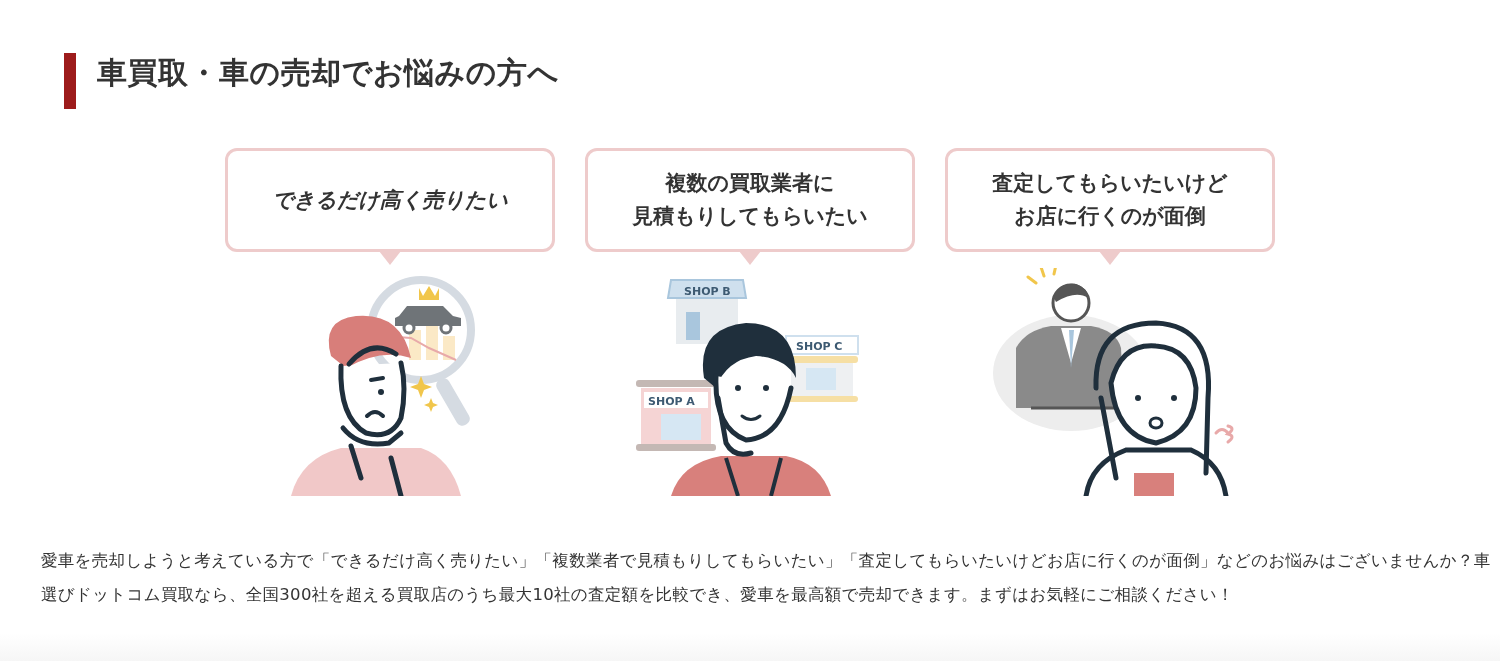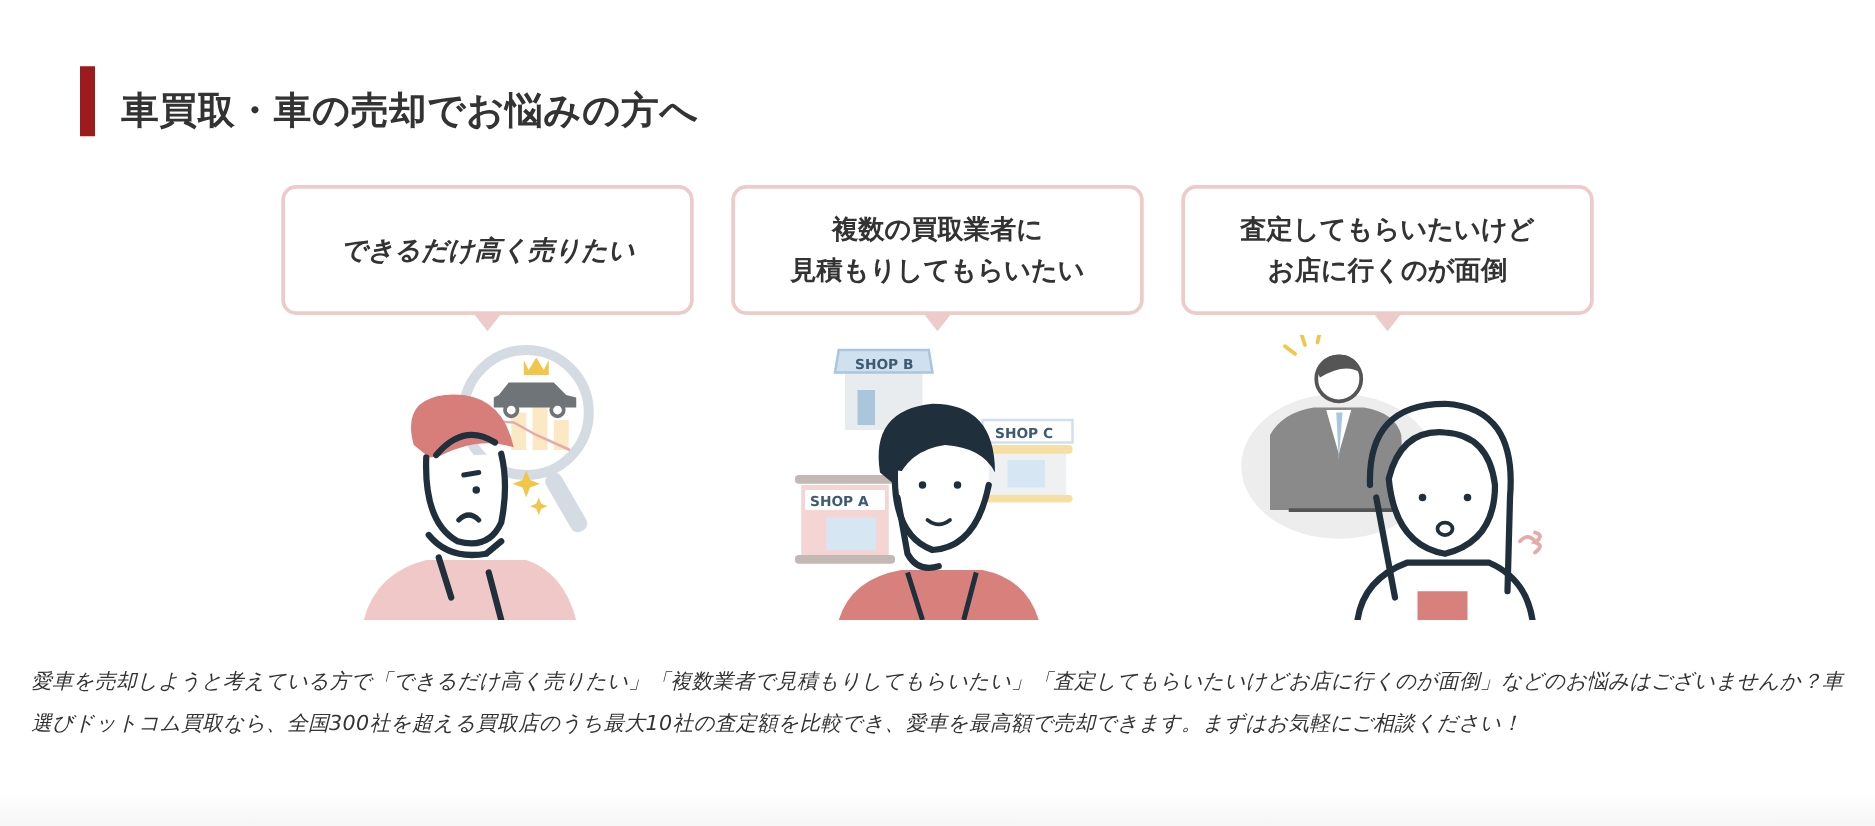--- a/index.html
+++ b/index.html
@@ -6,21 +6,21 @@
   body {
     width: 1500px; height: 661px; overflow: hidden;
     background: #ffffff;
     font-family: "DejaVu Sans", "Liberation Sans", sans-serif;
     color: #333333;
     position: relative;
   }
   .section { position: absolute; left: 0; top: 0; width: 1500px; height: 661px; }
   .heading {
     position: absolute; left: 25px; top: 53px; height: 56px;
-    display: flex; align-items: flex-end; padding-left: 39px;
+    display: flex; align-items: flex-start; padding-left: 39px;
   }
   .heading-bar { width: 12px; height: 56px; background: #9d1b1b; }
   .heading-text {
     margin-left: 21px; font-size: 30px; font-weight: bold; color: #333333;
     letter-spacing: 0.5px; white-space: nowrap;
   }
   .card { position: absolute; top: 148px; width: 332px; }
   .bubble {
     position: relative; box-sizing: border-box;
     width: 330px; height: 104px;
@@ -151,16 +151,16 @@
       <path d="M78 110 Q70 60 120 55 Q170 55 170 110 Q160 90 130 88 Q100 92 90 120 Z" fill="#1f2f3c"></path>
 
       <path d="M90 108 Q88 160 120 172 Q155 170 165 120" fill="#fff" stroke="#1f2f3c" stroke-width="5" stroke-linecap="round"></path>
       <circle cx="112" cy="120" r="3" fill="#1f2f3c"></circle>
       <circle cx="140" cy="120" r="3" fill="#1f2f3c"></circle>
       <path d="M116 148 Q125 155 134 148" fill="none" stroke="#1f2f3c" stroke-width="3" stroke-linecap="round"></path>
       <path d="M92 130 L100 175 Q108 190 125 185" fill="none" stroke="#1f2f3c" stroke-width="5" stroke-linecap="round"></path>
     </svg>
   </div>
 
-  <p class="desc" style="margin:0;font-style:italic;">愛車を売却しようと考えている方で「できるだけ高く売りたい」「複数業者で見積もりしてもらいたい」「査定してもらいたいけどお店に行くのが面倒」などのお悩みはございませんか？車選びドットコム買取なら、全国300社を超える買取店のうち最大10社の査定額を比較でき、愛車を最高額で売却できます。まずはお気軽にご相談ください！</p>
+  <p class="desc" style="margin:16px;">愛車を売却しようと考えている方で「できるだけ高く売りたい」「複数業者で見積もりしてもらいたい」「査定してもらいたいけどお店に行くのが面倒」などのお悩みはございませんか？車選びドットコム買取なら、全国300社を超える買取店のうち最大10社の査定額を比較でき、愛車を最高額で売却できます。まずはお気軽にご相談ください！</p>
 
   <div class="bottom-fade"></div>
 </div>
 
 </body></html>

